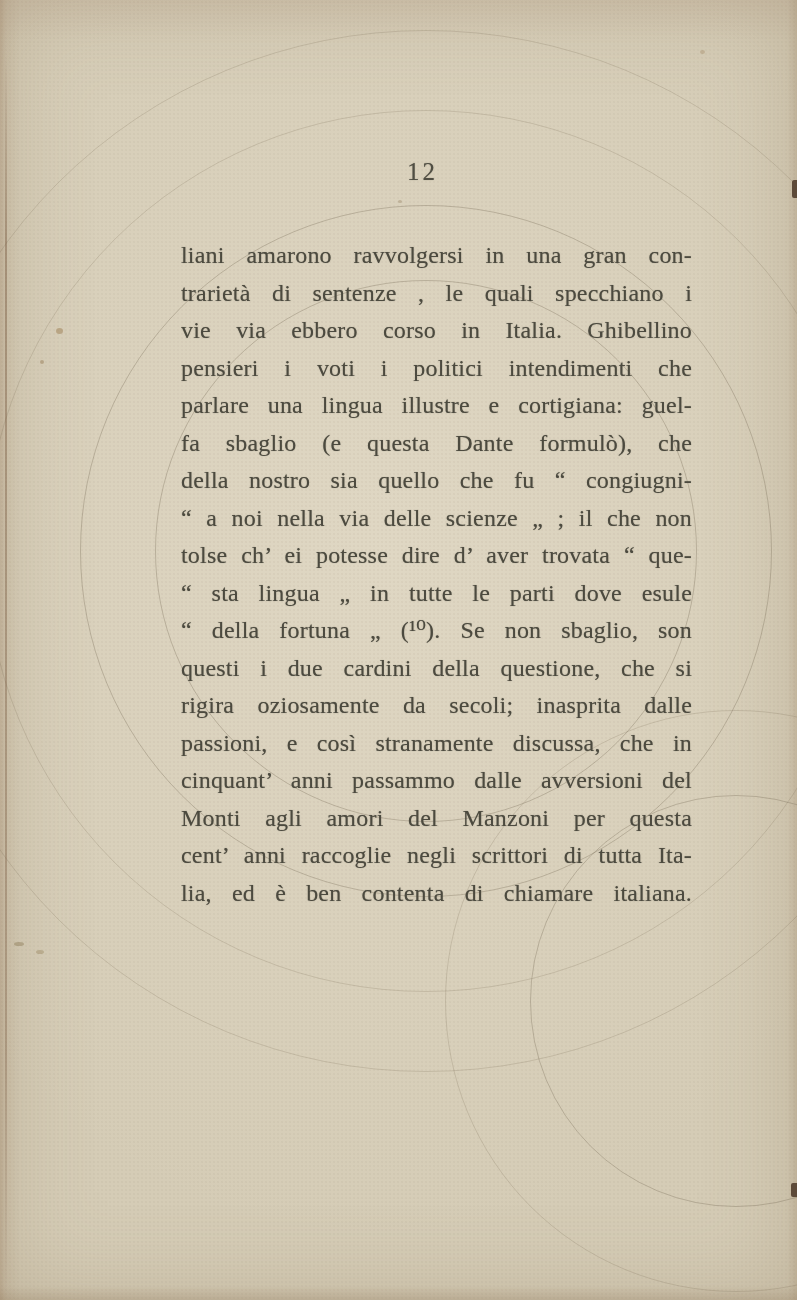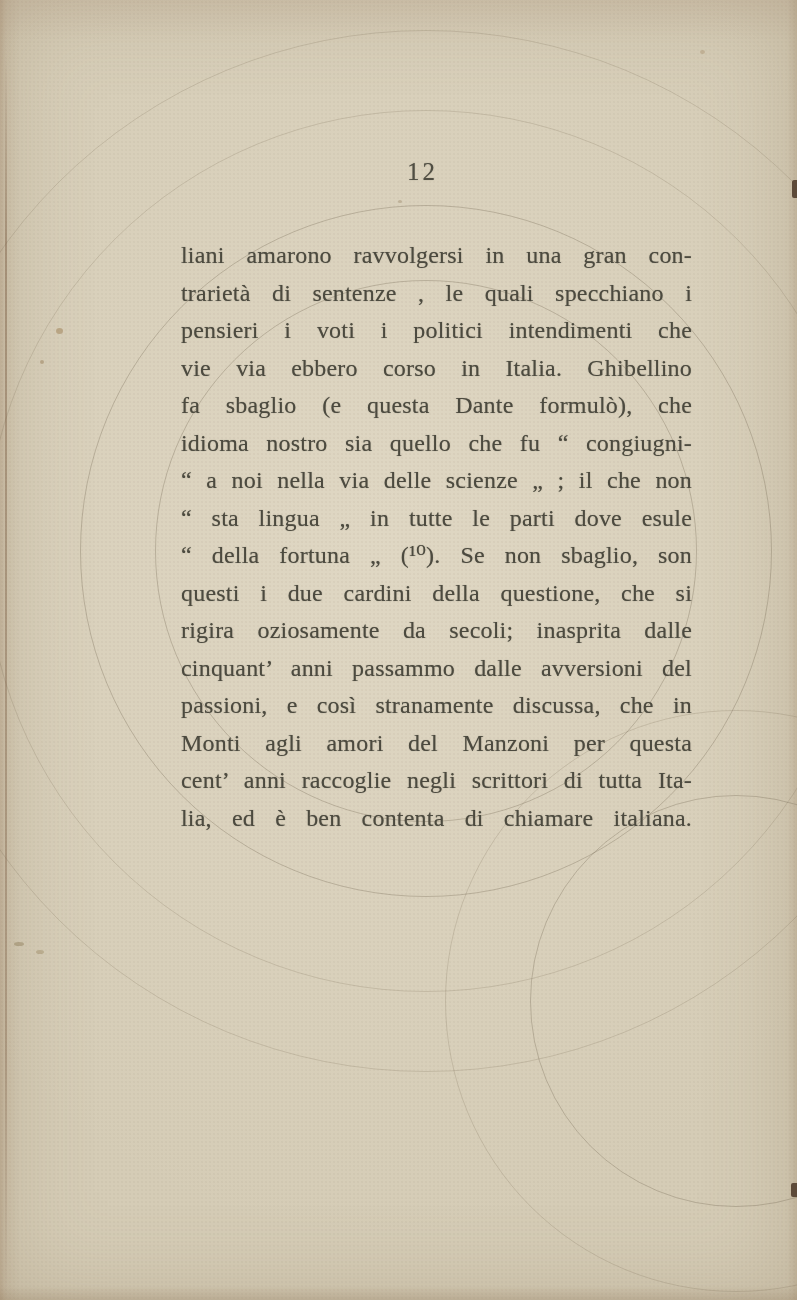--- a/index.html
+++ b/index.html
@@ -104,29 +104,31 @@
   <div class="fleck" style="left:14px; top:942px; width:10px; height:4px; background:rgba(120,100,60,0.35);"></div>
   <div class="fleck" style="left:36px; top:950px; width:8px; height:4px; background:rgba(130,105,60,0.30);"></div>
   <div class="fleck" style="left:700px; top:50px; width:5px; height:4px; background:rgba(150,120,80,0.30);"></div>
   <div class="fleck" style="left:398px; top:200px; width:4px; height:3px; background:rgba(130,105,70,0.30);"></div>
 
   <div class="folio">12</div>
 
   <div class="text-block">
       <div class="line">liani amarono ravvolgersi in una gran con-</div>
       <div class="line">trarietà di sentenze , le quali specchiano i</div>
+      <div class="line">vie via ebbero corso in Italia. Ghibellino</div>
       <div class="line">pensieri i voti i politici intendimenti che</div>
-      <div class="line">vie via ebbero corso in Italia. Ghibellino</div>
+      <div class="line">parlare una lingua illustre e cortigiana: guel-</div>
       <div class="line">fa sbaglio (e questa Dante formulò), che</div>
-      <div class="line">idioma nostro sia quello che fu “ congiugni-</div>
+      <div class="line">della nostro sia quello che fu “ congiugni-</div>
       <div class="line">“ a noi nella via delle scienze „ ; il che non</div>
+      <div class="line">tolse ch’ ei potesse dire d’ aver trovata “ que-</div>
       <div class="line">“ sta lingua „ in tutte le parti dove esule</div>
       <div class="line">“ della fortuna „ (¹⁰). Se non sbaglio, son</div>
       <div class="line">questi i due cardini della questione, che si</div>
       <div class="line">rigira oziosamente da secoli; inasprita dalle</div>
+      <div class="line">passioni, e così stranamente discussa, che in</div>
       <div class="line">cinquant’ anni passammo dalle avversioni del</div>
-      <div class="line">passioni, e così stranamente discussa, che in</div>
       <div class="line">Monti agli amori del Manzoni per questa</div>
       <div class="line">cent’ anni raccoglie negli scrittori di tutta Ita-</div>
       <div class="line">lia, ed è ben contenta di chiamare italiana.</div>
     </div>
 
 </div>
 
 </body></html>

